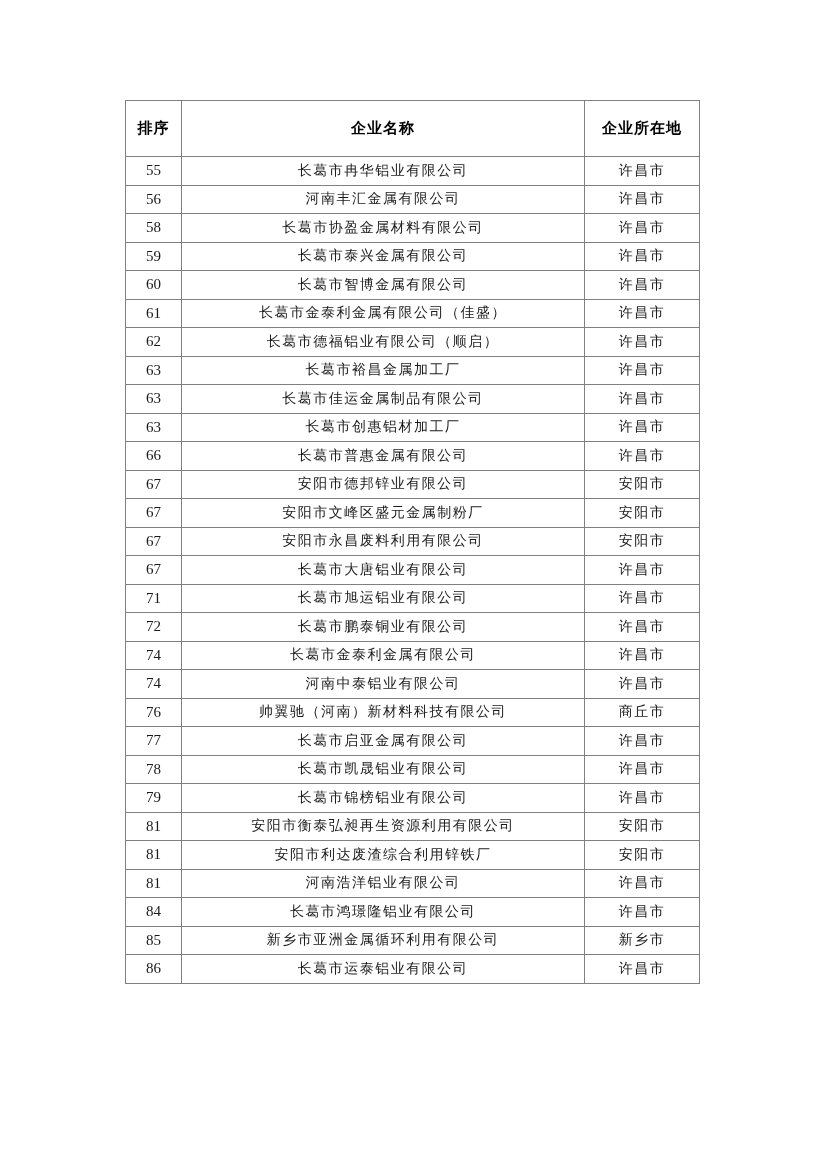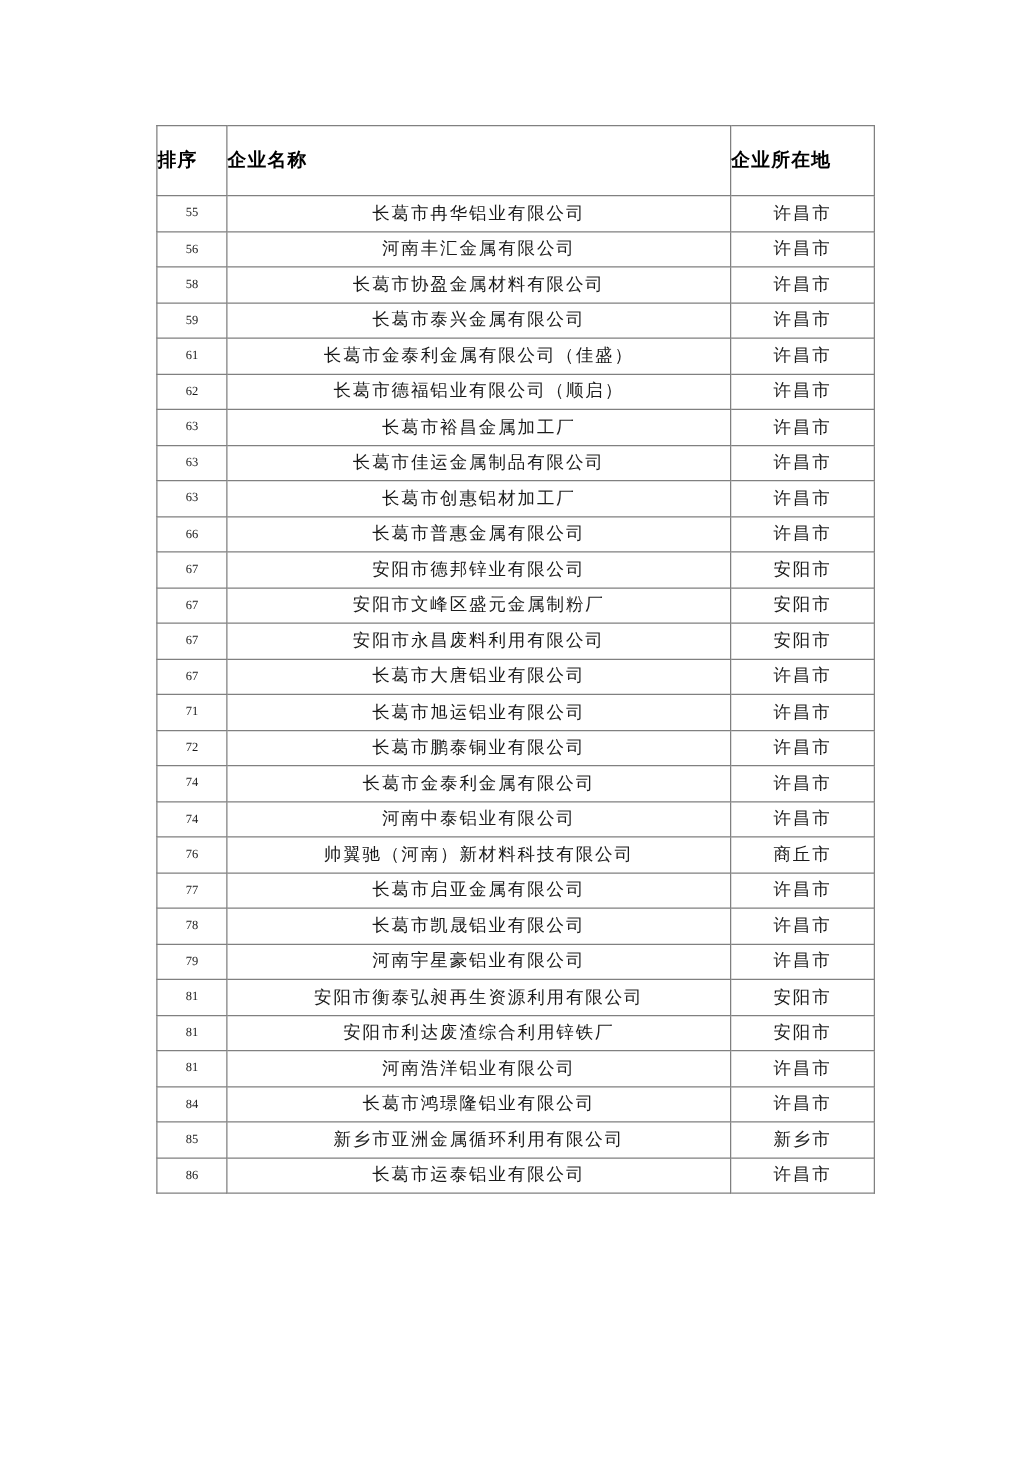--- a/index.html
+++ b/index.html
@@ -28,38 +28,38 @@
   table.company-table col.col-rank     { width: 56px;  }
   table.company-table col.col-name     { width: 403px; }
   table.company-table col.col-location { width: 115px; }
 
   table.company-table th {
     height: 55px;
     border: 1px solid #808080;
     font-size: 15px;
     font-weight: bold;
     color: #000000;
-    text-align: left;
+    text-align: center;
     vertical-align: middle;
     letter-spacing: 1px;
     padding: 0;
   }
   table.company-table td {
     height: 27.5px;
     border: 1px solid #808080;
     font-size: 14px;
     text-align: center;
     vertical-align: middle;
     padding: 0 2px;
     letter-spacing: 1.5px;
     white-space: nowrap;
     overflow: hidden;
   }
   table.company-table td.rank-cell {
-    font-size: 10px;
+    font-size: 15px;
     letter-spacing: 0;
     font-family: "Liberation Serif", "DejaVu Serif", serif;
   }
 </style>
 </head>
 <body>
 
 <div class="page">
   <table class="company-table">
     <colgroup>
@@ -89,20 +89,25 @@
     <td class="rank-cell">58</td>
     <td class="name-cell">长葛市协盈金属材料有限公司</td>
     <td class="location-cell">许昌市</td>
   </tr>
         <tr>
     <td class="rank-cell">59</td>
     <td class="name-cell">长葛市泰兴金属有限公司</td>
     <td class="location-cell">许昌市</td>
   </tr>
         <tr>
+    <td class="rank-cell">60</td>
+    <td class="name-cell">长葛市智博金属有限公司</td>
+    <td class="location-cell">许昌市</td>
+  </tr>
+        <tr>
     <td class="rank-cell">61</td>
     <td class="name-cell">长葛市金泰利金属有限公司（佳盛）</td>
     <td class="location-cell">许昌市</td>
   </tr>
         <tr>
     <td class="rank-cell">62</td>
     <td class="name-cell">长葛市德福铝业有限公司（顺启）</td>
     <td class="location-cell">许昌市</td>
   </tr>
         <tr>
@@ -175,21 +180,21 @@
     <td class="name-cell">长葛市启亚金属有限公司</td>
     <td class="location-cell">许昌市</td>
   </tr>
         <tr>
     <td class="rank-cell">78</td>
     <td class="name-cell">长葛市凯晟铝业有限公司</td>
     <td class="location-cell">许昌市</td>
   </tr>
         <tr>
     <td class="rank-cell">79</td>
-    <td class="name-cell">河南宇星豪铝业有限公司</td>
+    <td class="name-cell">长葛市锦榜铝业有限公司</td>
     <td class="location-cell">许昌市</td>
   </tr>
         <tr>
     <td class="rank-cell">81</td>
     <td class="name-cell">安阳市衡泰弘昶再生资源利用有限公司</td>
     <td class="location-cell">安阳市</td>
   </tr>
         <tr>
     <td class="rank-cell">81</td>
     <td class="name-cell">安阳市利达废渣综合利用锌铁厂</td>

